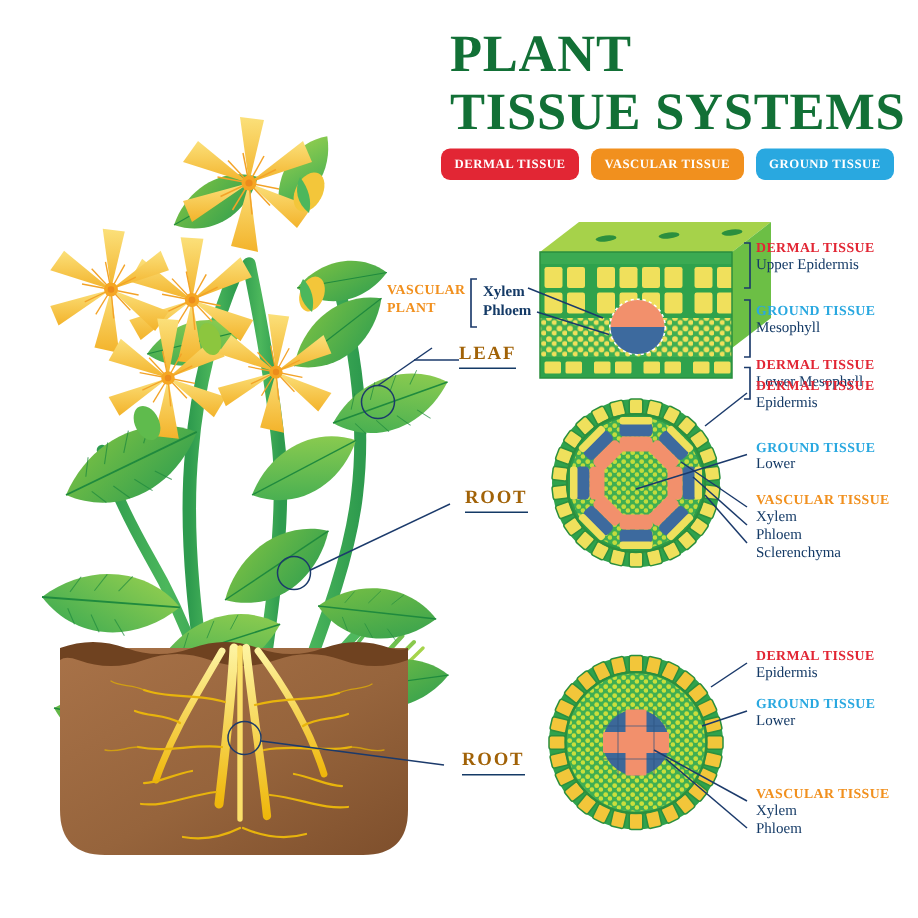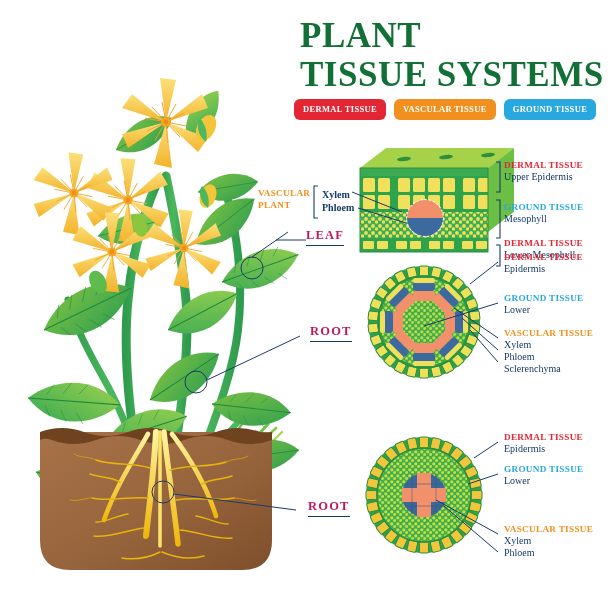--- a/index.html
+++ b/index.html
@@ -37,21 +37,21 @@
   .lbl{position:absolute;font-family:"Liberation Serif", serif;white-space:nowrap;}
   .lbl .t{font-weight:bold;font-size:9.2px;letter-spacing:0.3px;line-height:11px;}
   .lbl .s{font-weight:normal;font-size:10px;color:#143A66;line-height:12px;}
   .t.dermal{color:#E22634;}
   .t.ground{color:#29A8E0;}
   .t.vascular{color:#F1901E;}
 
   
   .secname{
     position:absolute;font-family:"Liberation Serif", serif;font-weight:bold;
-    font-size:12.5px;color:#be185d;letter-spacing:1.2px;
+    font-size:12.5px;color:#a16207;letter-spacing:1.2px;
     border-bottom:1.6px solid #143A66;padding-bottom:2px;
   }
 
   
   .vasc-left{
     position:absolute;left:258px;top:188px;width:58px;text-align:left;
     font-family:"Liberation Serif", serif;font-weight:bold;
     font-size:9.2px;color:#F1901E;line-height:11.5px;letter-spacing:0.3px;
   }
   .xp{position:absolute;left:322px;top:188px;

